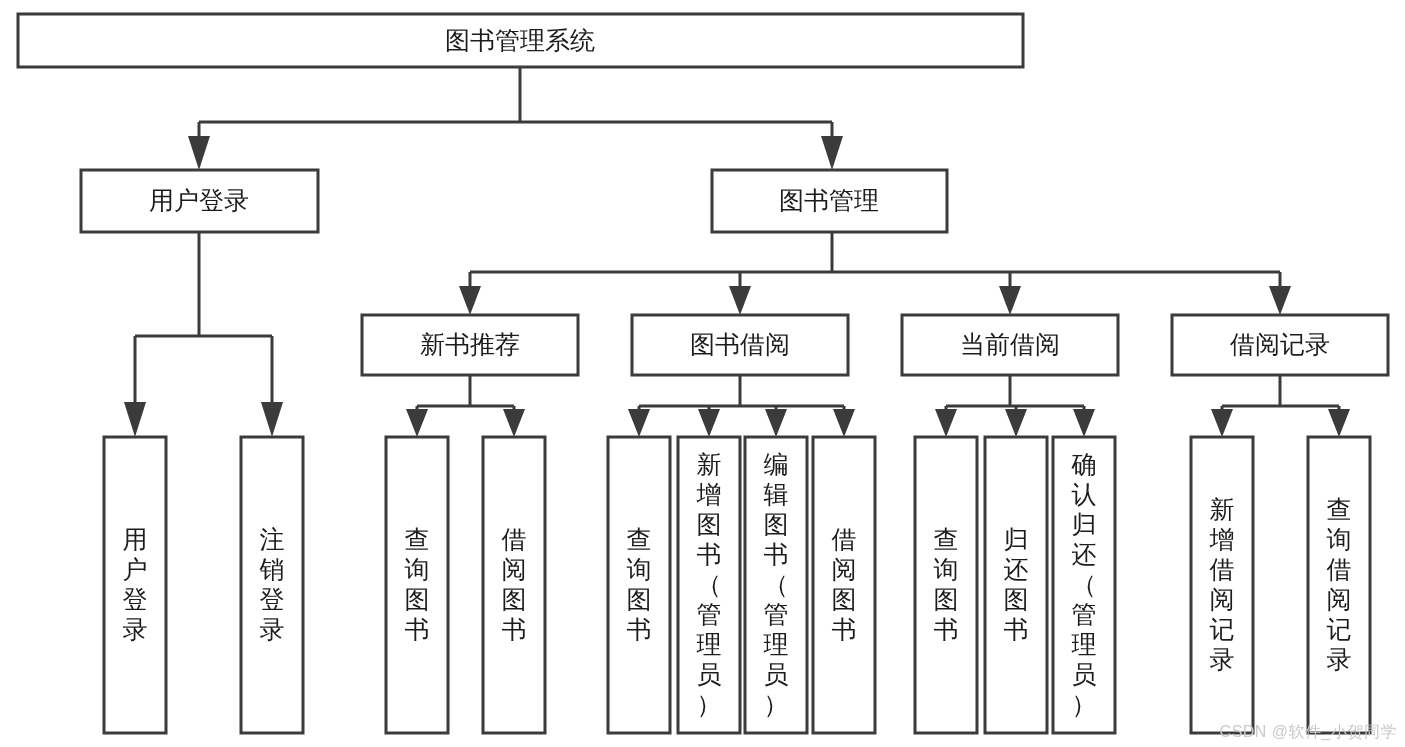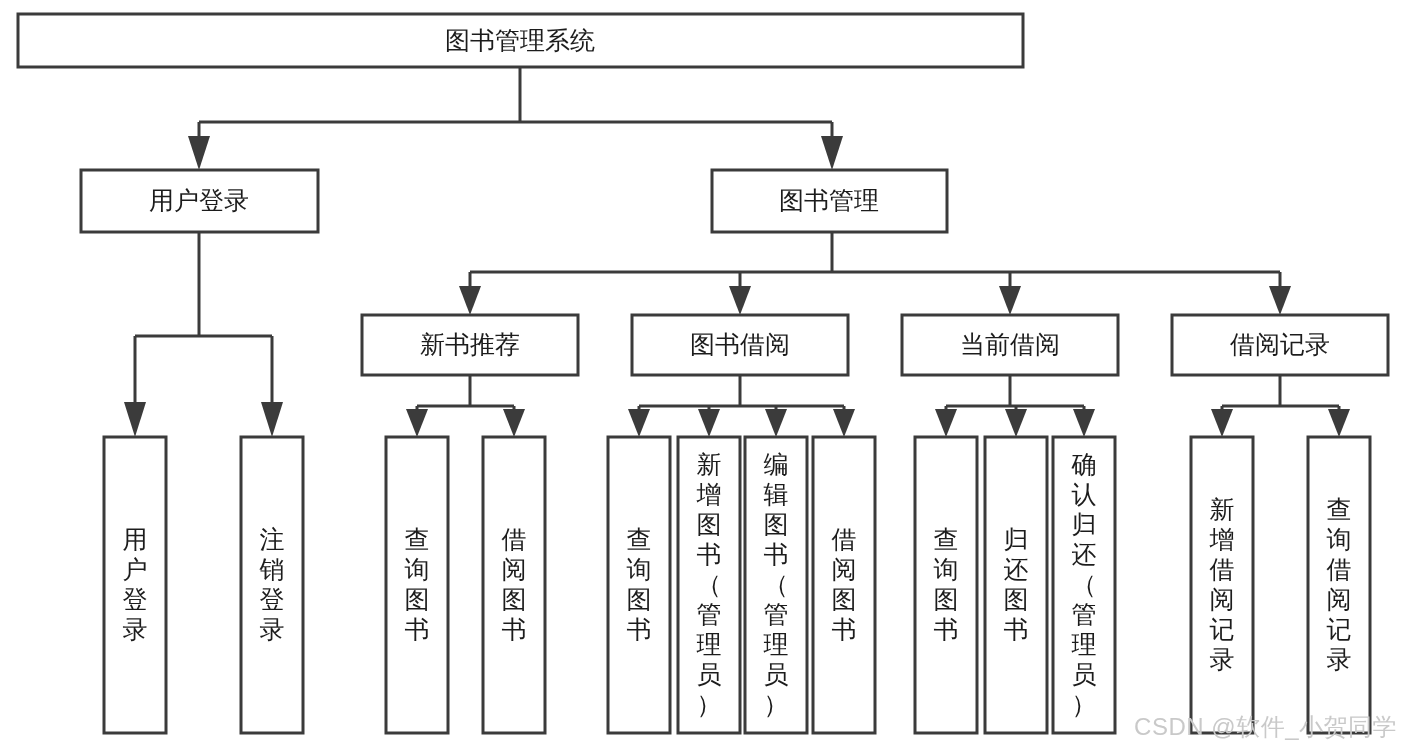--- a/index.html
+++ b/index.html
@@ -51,21 +51,21 @@
     font-family: "Liberation Sans", "DejaVu Sans", sans-serif;
     font-size: 25px;
     fill: #1c1c1c;
     text-anchor: middle;
   }
   .watermark {
     position: absolute;
     right: 8px;
     bottom: 4px;
     font-family: "Liberation Sans", "DejaVu Sans", sans-serif;
-    font-size: 24px;
+    font-size: 16px;
     color: #c9c9c9;
     letter-spacing: 0.5px;
     user-select: none;
     pointer-events: none;
   }
 </style>
 </head>
 <body>
 
 <div id="diagram-root">

